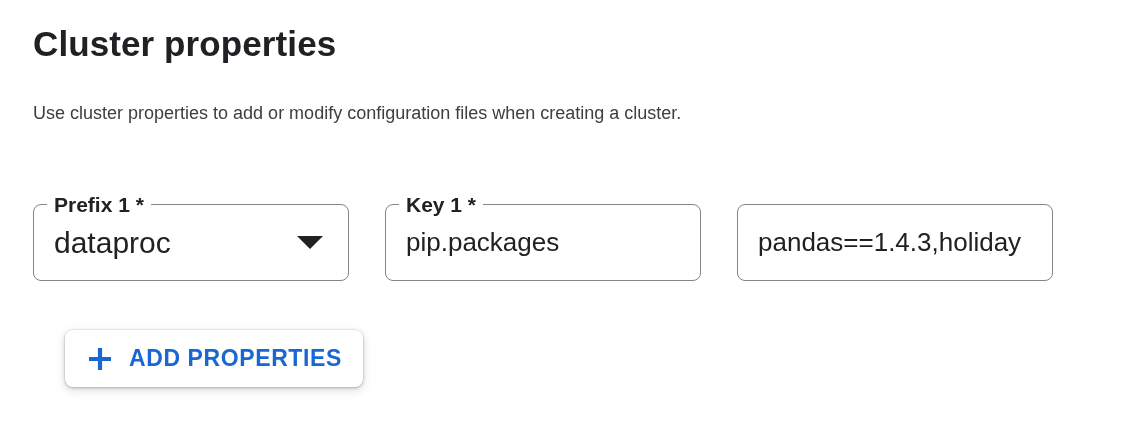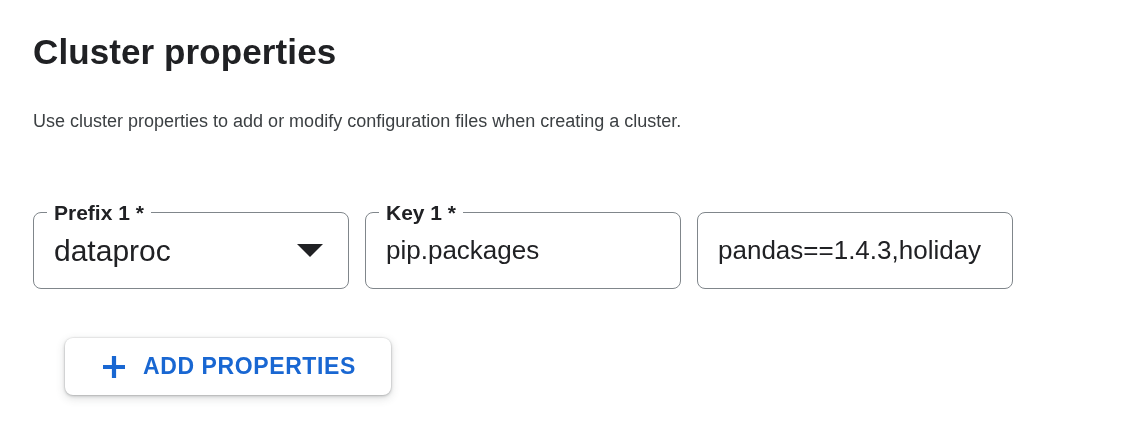--- a/index.html
+++ b/index.html
@@ -6,39 +6,39 @@
   html, body {
     width: 1122px; height: 432px;
     background: #ffffff;
     font-family: "Liberation Sans", sans-serif;
     color: #202124;
     overflow: hidden;
   }
   .section { padding-left: 33px; padding-right: 33px; }
 
   .page-title {
-    margin-top: 33px;
+    margin-top: 25px;
     font-size: 35px;
     font-weight: 700;
     letter-spacing: 0.1px;
     color: #202124;
     line-height: 38px;
   }
   .page-desc {
     margin-top: 36px;
     font-size: 18px;
     font-weight: 400;
     color: #3c4043;
     line-height: 28px;
   }
 
   .fields-row {
     margin-top: 77px;
     display: flex;
-    gap: 16px;
+    gap: 36px;
   }
   .field {
     position: relative;
     width: 316px;
     height: 77px;
     border: 1.5px solid #80868b;
     border-radius: 8px;
     background: #ffffff;
     display: flex;
     align-items: center;
@@ -83,21 +83,21 @@
     font-family: "Liberation Sans", sans-serif;
     font-size: 26px;
     color: #202124;
     white-space: nowrap;
     overflow: hidden;
   }
 
   .add-btn {
     margin: 49px 0 0 32px;
     height: 57px;
-    padding: 0 35px;
+    padding: 0 21px;
     display: inline-flex;
     align-items: center;
     gap: 15px;
     background: #ffffff;
     border: none;
     border-radius: 8px;
     box-shadow: 0 0 0 1px rgba(0,0,0,0.04),
                 0 1px 3px rgba(60,64,67,0.30),
                 0 3px 8px 1px rgba(60,64,67,0.15);
     color: #1967d2;

